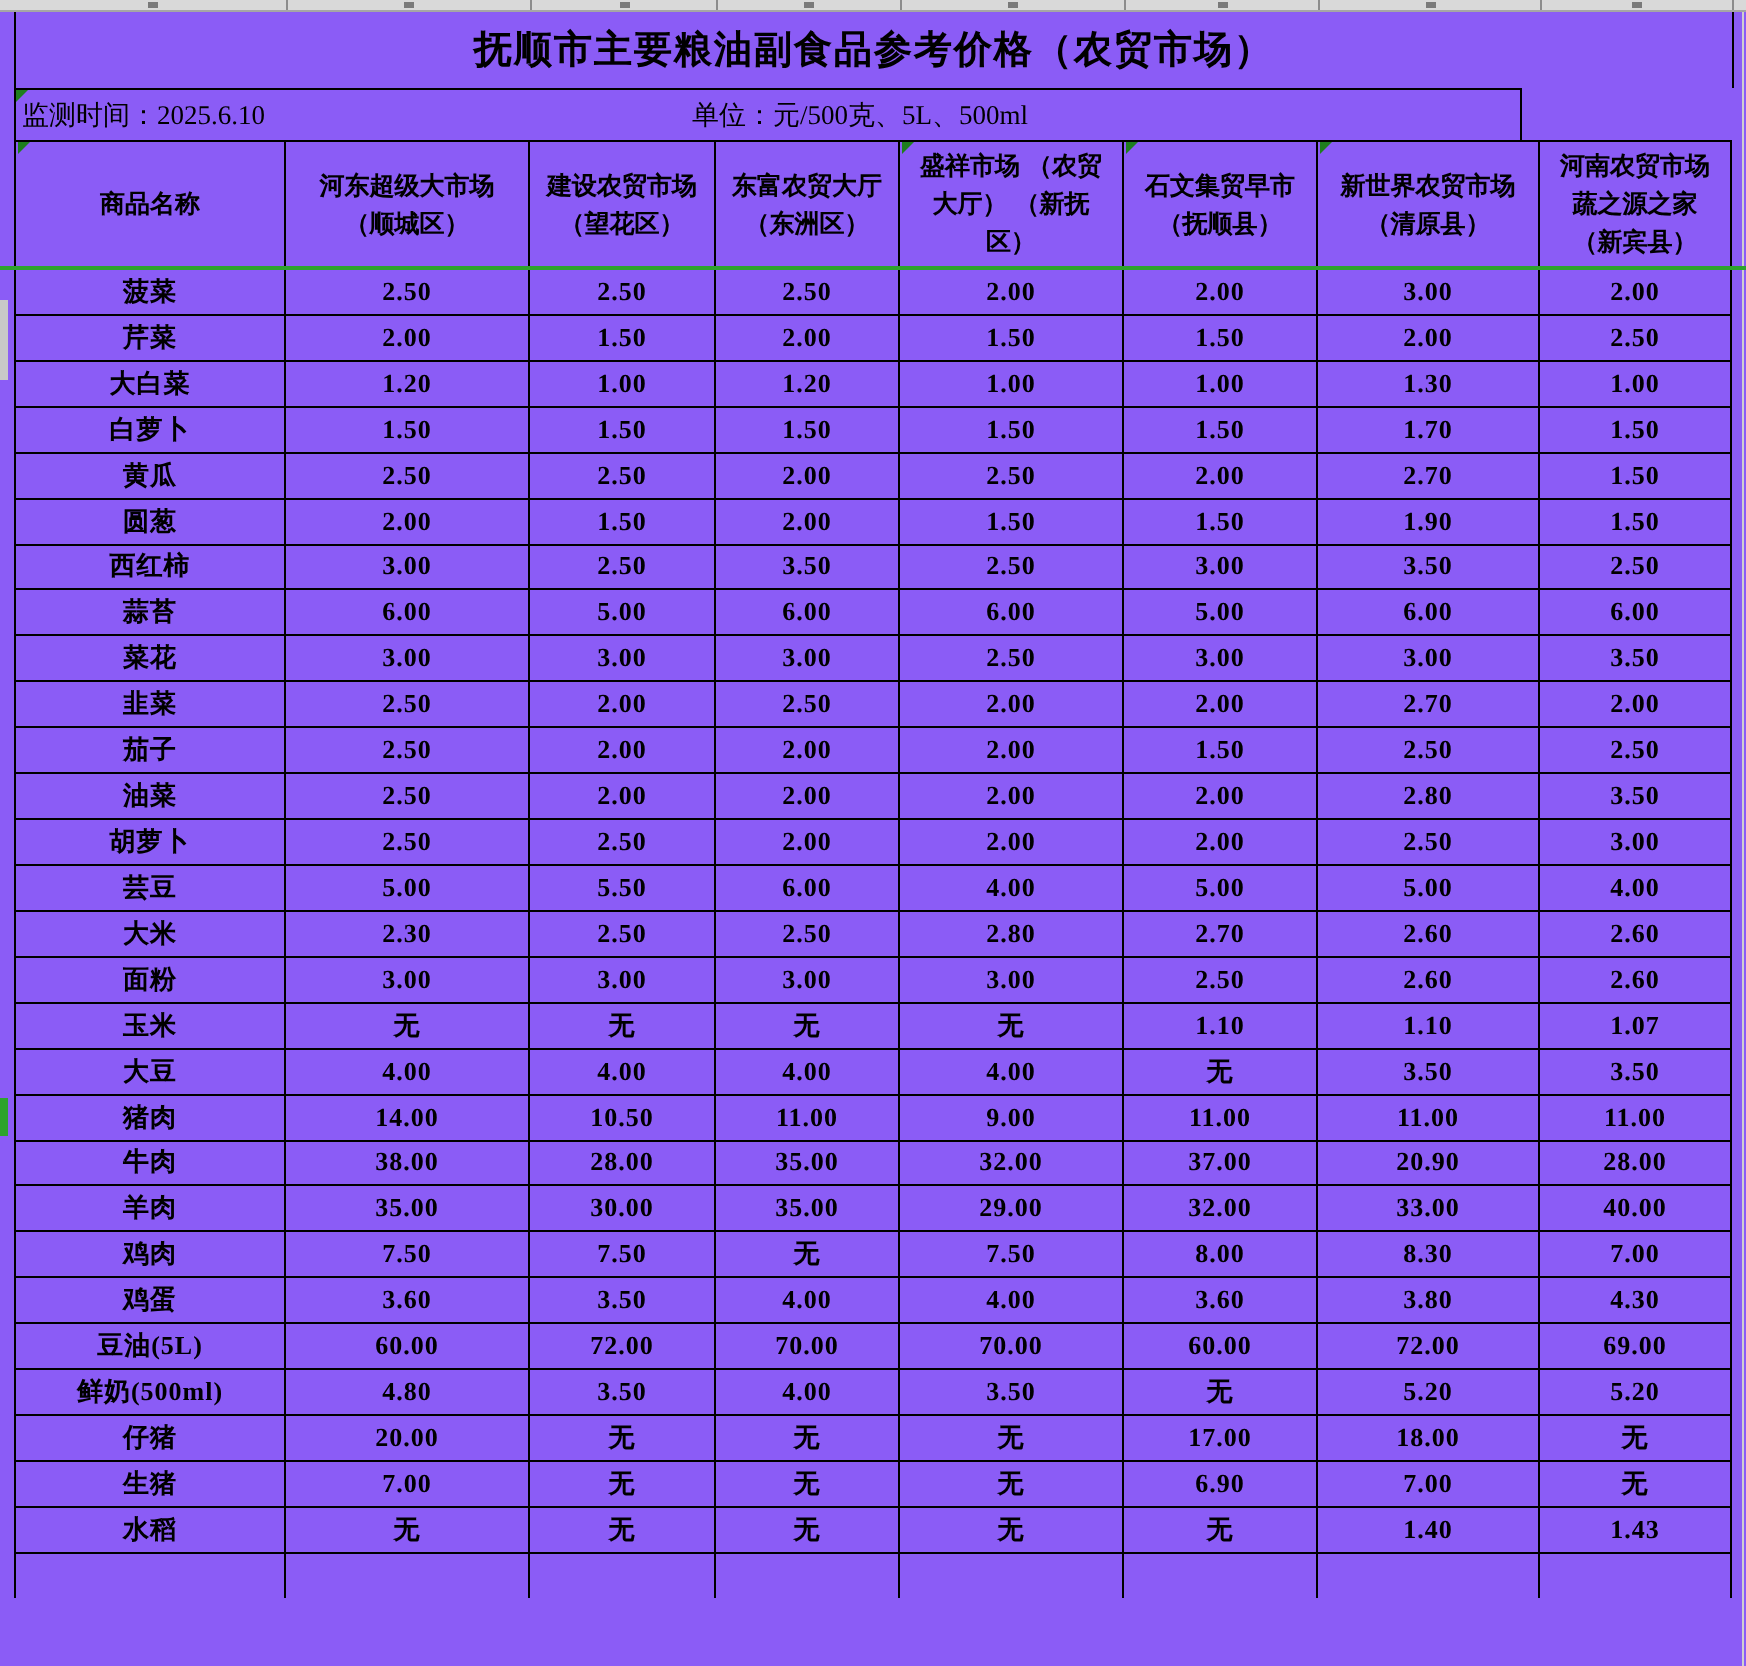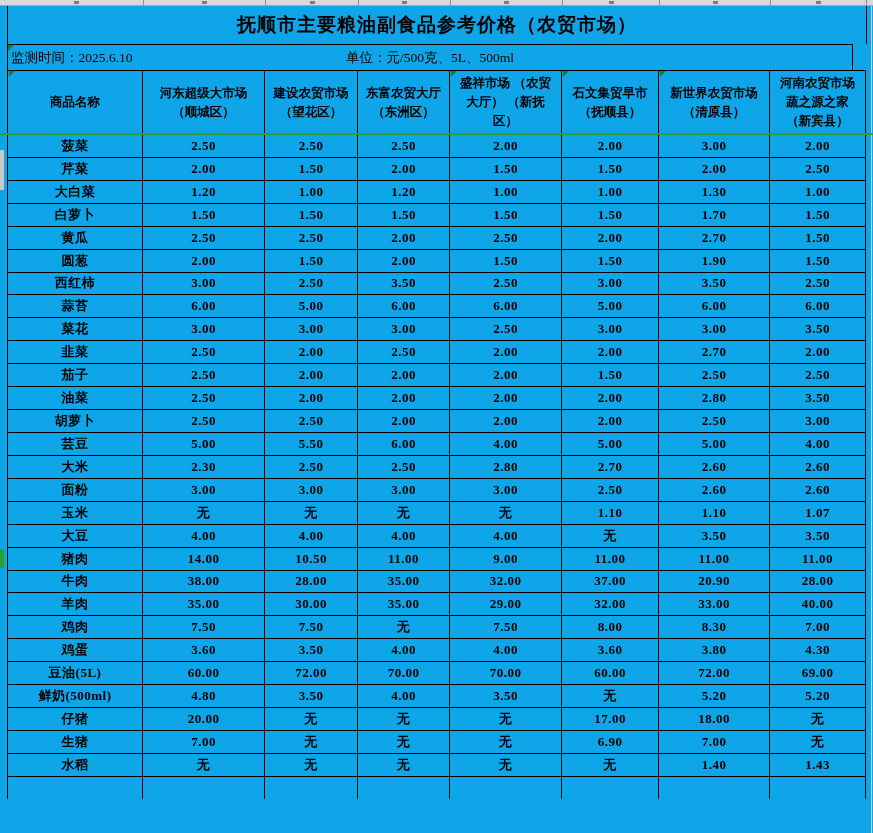--- a/index.html
+++ b/index.html
@@ -1,32 +1,32 @@
 <!DOCTYPE html>
 <html><head>
 <meta charset="utf-8">
 <style>
   html,body{margin:0;padding:0;background:#ffffff;}
   .screen{
-    position:relative;width:873px;height:833px;background:#0ea5e9;
+    position:relative;width:873px;height:833px;background:#8b5cf6;
     overflow:hidden;font-family:"Liberation Serif",serif;color:#000;
   }
   
   .col-strip{position:absolute;left:0;top:0;width:873px;height:5px;background:#d9d9d9;border-bottom:1px solid #a6a6a6;z-index:2;}
   .col-strip .sep{position:absolute;top:0;width:1px;height:5px;background:#8c8c8c;}
   .col-strip .letter{position:absolute;top:1px;width:5px;height:3px;background:#7a7a7a;}
   
   .edge-right{position:absolute;top:0;right:1px;width:1px;height:833px;background:#cfcfcf;}
   .row-header-edge{position:absolute;left:0;width:4px;background:#c8c8c8;}
   .row-header-edge.green{background:#2da32d;}
   
   .title-row{position:absolute;left:7px;top:6px;width:858px;height:38px;border-left:1px solid #000;border-right:1px solid #000;
     display:flex;align-items:center;justify-content:center;}
   .title-row .t{font-family:"Liberation Sans",sans-serif;font-weight:bold;font-size:19px;letter-spacing:1px;}
-  .info-row{position:absolute;left:7px;top:44px;width:846px;height:26px;border:1px solid #000;border-bottom:none;box-sizing:border-box;}
+  .info-row{position:absolute;left:7px;top:44px;width:754px;height:26px;border:1px solid #000;border-bottom:none;box-sizing:border-box;}
   .info-row .monitor{position:absolute;left:3px;top:0;height:26px;display:flex;align-items:center;font-size:13.5px;}
   .info-row .unit{position:absolute;left:338px;top:0;height:26px;display:flex;align-items:center;font-size:13.5px;}
   
   table.grid{position:absolute;left:7px;top:70px;border-collapse:collapse;table-layout:fixed;width:859px;z-index:1;}
   table.grid th,table.grid td{border:1px solid #000;text-align:center;vertical-align:middle;padding:0;overflow:hidden;}
   table.grid th{font-family:"Liberation Sans",sans-serif;font-weight:bold;font-size:12.5px;line-height:1.5;white-space:pre-line;height:63px;}
   table.grid td{font-size:13px;letter-spacing:0.5px;}
   table.grid tr.datarow{height:22.93px;font-weight:bold;}
   table.grid tr.partial{height:23px;}
   table.grid tr.partial td{border-bottom:none;}

